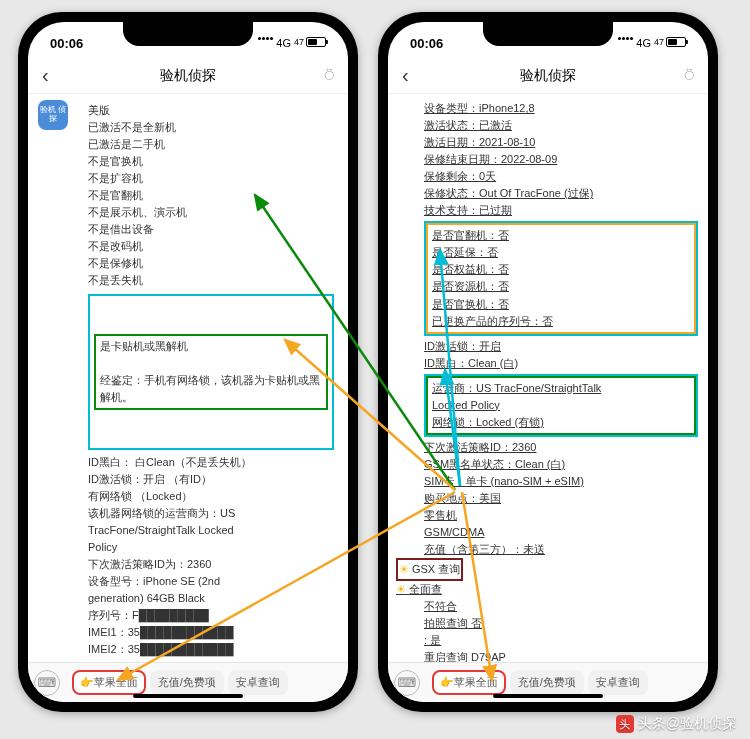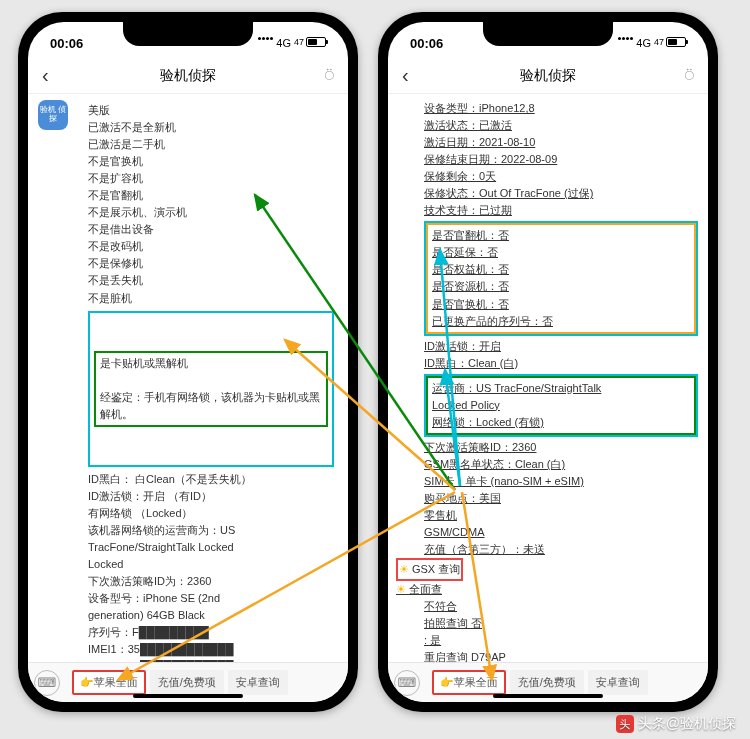--- a/index.html
+++ b/index.html
@@ -54,33 +54,33 @@
   .avatar {
     width: 30px; height: 30px; background: #4a8cd8; color: #fff;
     font-size: 8px; display: flex; align-items: center; justify-content: center;
     border-radius: 8px; text-align: center; line-height: 1.1; float: left; margin-right: 16px;
   }
   .msg { background: #fff; border-radius: 4px; padding: 2px 4px; overflow: hidden; }
   .msg div, .msg p { white-space: pre-wrap; }
   .box-cyan { border: 2px solid #00bcd4; padding: 2px 4px; margin: 4px 0; }
   .box-green { border: 2px solid #0a8a0a; padding: 2px 4px; margin: 2px 0; }
   .box-orange { border: 2px solid #f5a623; padding: 2px 4px; margin: 2px 0; }
-  .box-red-outer { border: 2px solid #ef4444; padding: 1px; display: inline-block; }
+  .box-red-outer { border: 2px solid #7f1d1d; padding: 1px; display: inline-block; }
   .gsx { color: #333; }
   .sun { color: #ffb300; }
   .bottom-bar {
     height: 40px; display: flex; align-items: center; border-top: 1px solid #e5e5e5;
     padding: 0 6px; gap: 4px; background: #f9f9f9;
   }
   .kbd-icon {
     width: 26px; height: 26px; border: 1px solid #bbb; border-radius: 50%;
     display: flex; align-items: center; justify-content: center; font-size: 13px; color: #888;
   }
   .bottom-btn {
-    flex: 0 0 auto; padding: 5px 8px; background: #f1f1f1; border-radius: 2px;
+    flex: 0 0 auto; padding: 5px 8px; background: #f1f1f1; border-radius: 8px;
     font-size: 11px; color: #555; white-space: nowrap;
   }
   .bottom-btn.highlight { border: 2px solid #e53935; padding: 3px 6px; background:#fff;}
   .emoji-hand { font-size: 11px; }
   svg.arrows { position: absolute; top: 0; left: 0; width: 750px; height: 739px; pointer-events: none; }
   .watermark {
     position: absolute; bottom: 6px; right: 14px; color: #fff;
     font-size: 14px; display: flex; align-items: center; gap: 4px;
     text-shadow: 0 1px 2px rgba(0,0,0,.5);
   }
@@ -127,32 +127,31 @@
           <div>已激活不是全新机</div>
           <div>已激活是二手机</div>
           <div>不是官换机</div>
           <div>不是扩容机</div>
           <div>不是官翻机</div>
           <div>不是展示机、演示机</div>
           <div>不是借出设备</div>
           <div>不是改码机</div>
           <div>不是保修机</div>
           <div>不是丢失机</div>
-          <div>不是脏机</div>
           <div class="box-cyan">
             <div class="box-green">是卡贴机或黑解机
 
 经鉴定：手机有网络锁，该机器为卡贴机或黑解机。</div>
           </div>
           <div>ID黑白： 白Clean（不是丢失机）</div>
           <div>ID激活锁：开启 （有ID）</div>
           <div>有网络锁 （Locked）</div>
           <div>该机器网络锁的运营商为：US</div>
           <div>TracFone/StraightTalk Locked</div>
-          <div>Locked</div>
+          <div>Policy</div>
           <div>下次激活策略ID为：2360</div>
           <div></div>
           <div>设备型号：iPhone SE (2nd</div>
           <div>generation) 64GB Black</div>
           <div>序列号：F█████████</div>
           <div>IMEI1：35████████████</div>
           <div>IMEI2：35████████████</div>
 
         </div>
       </div>

